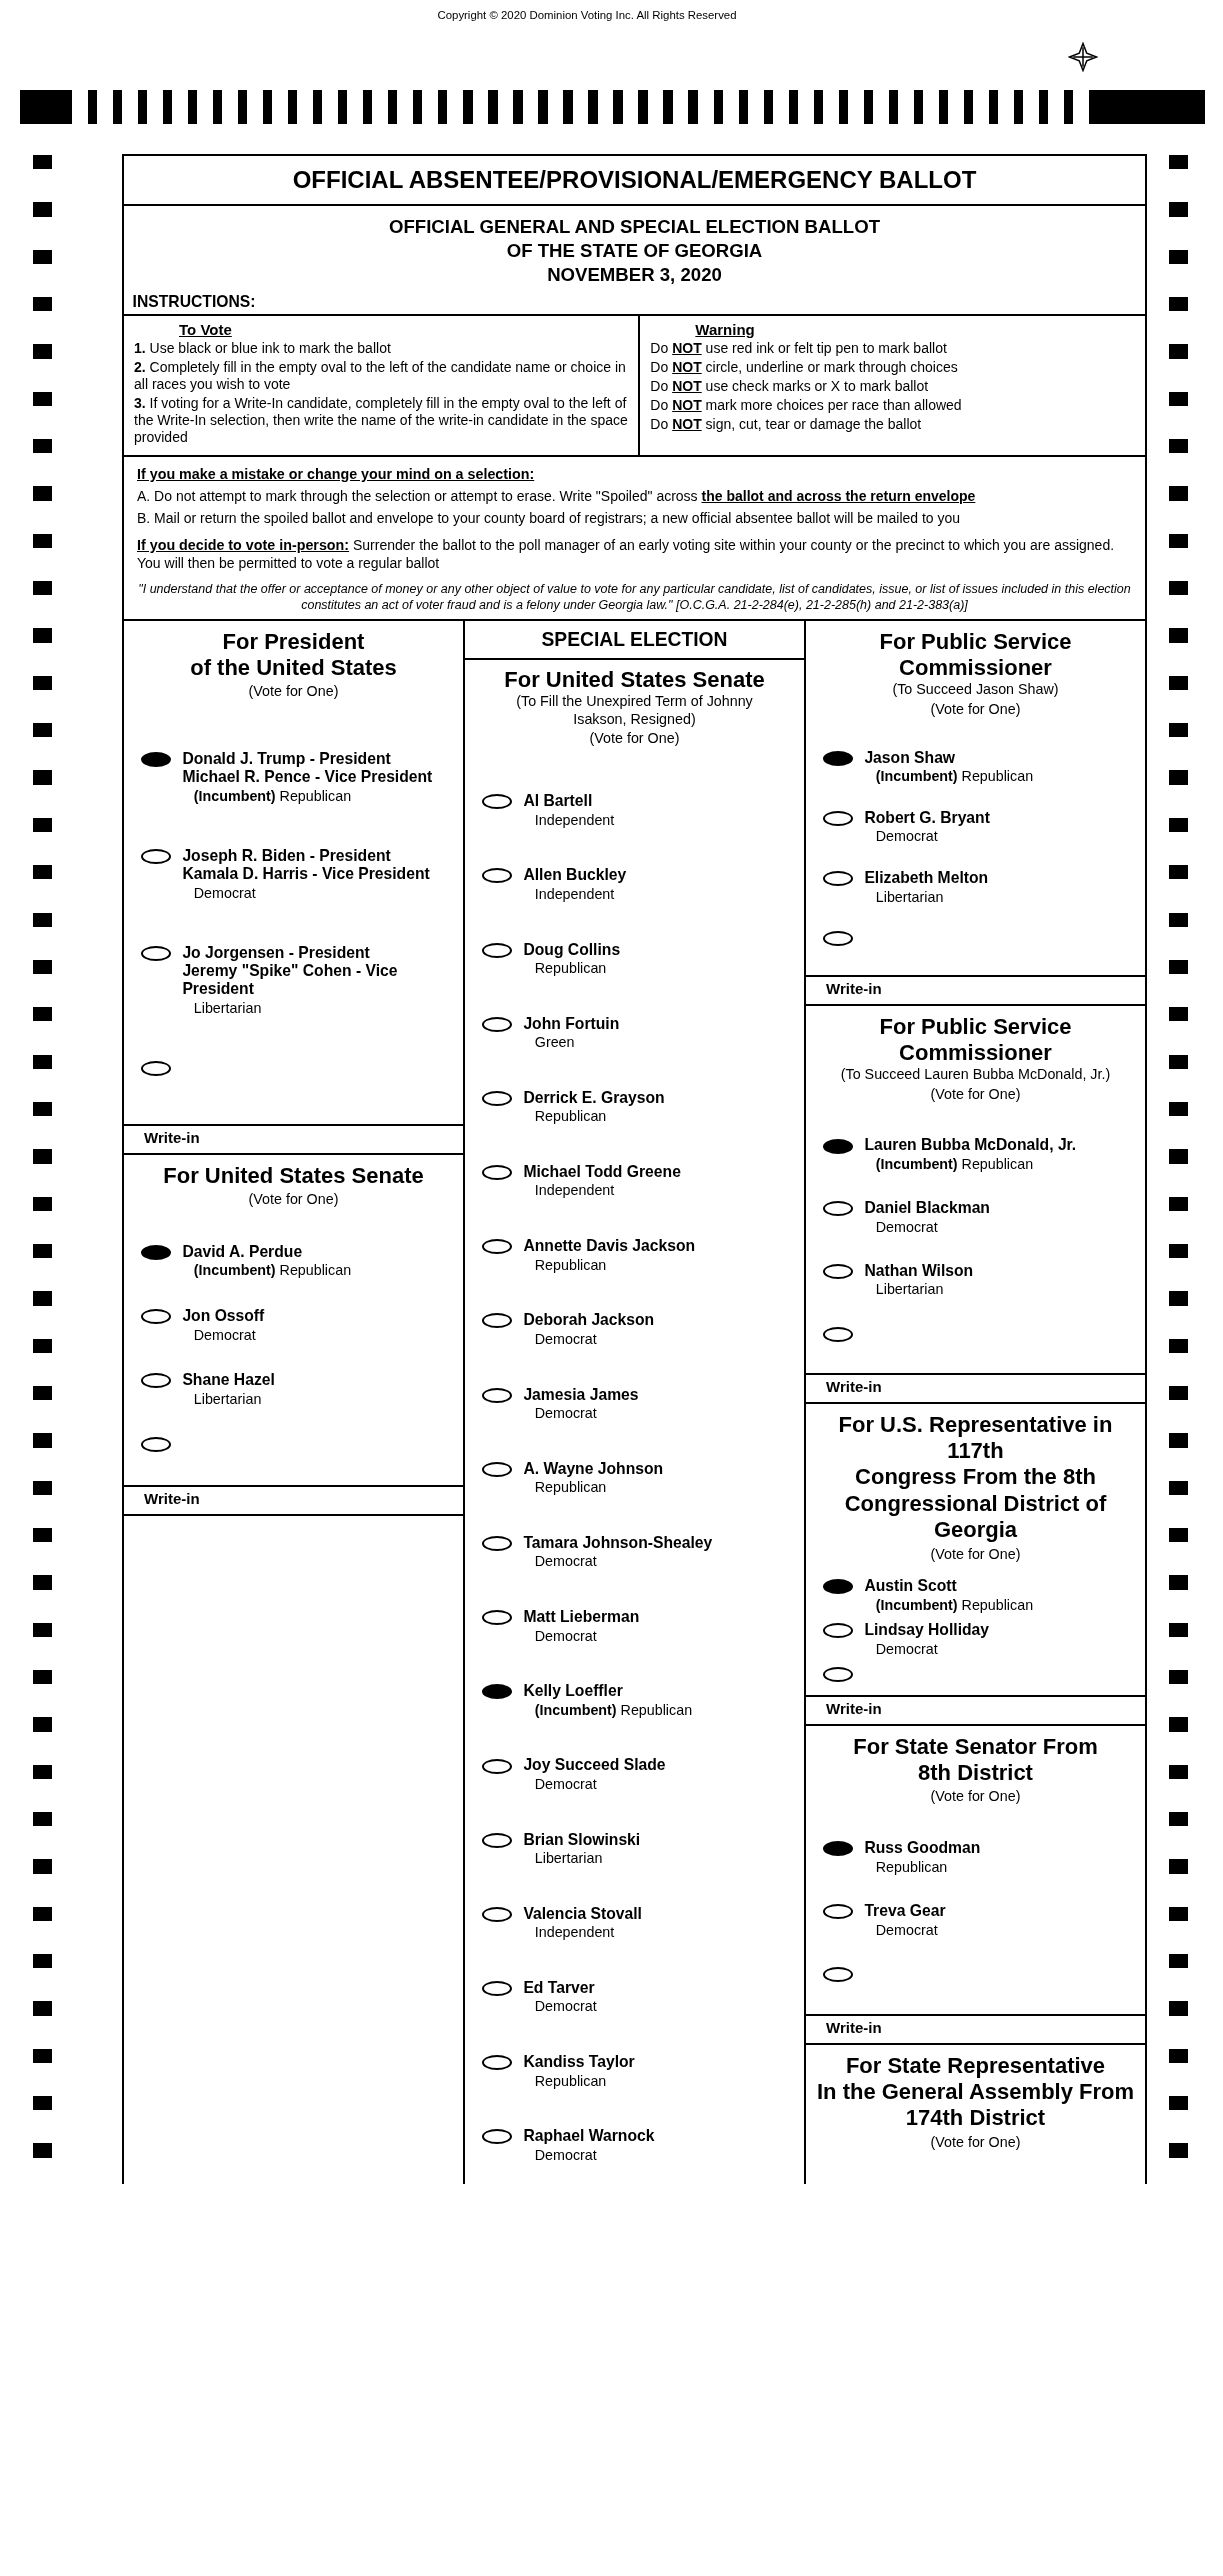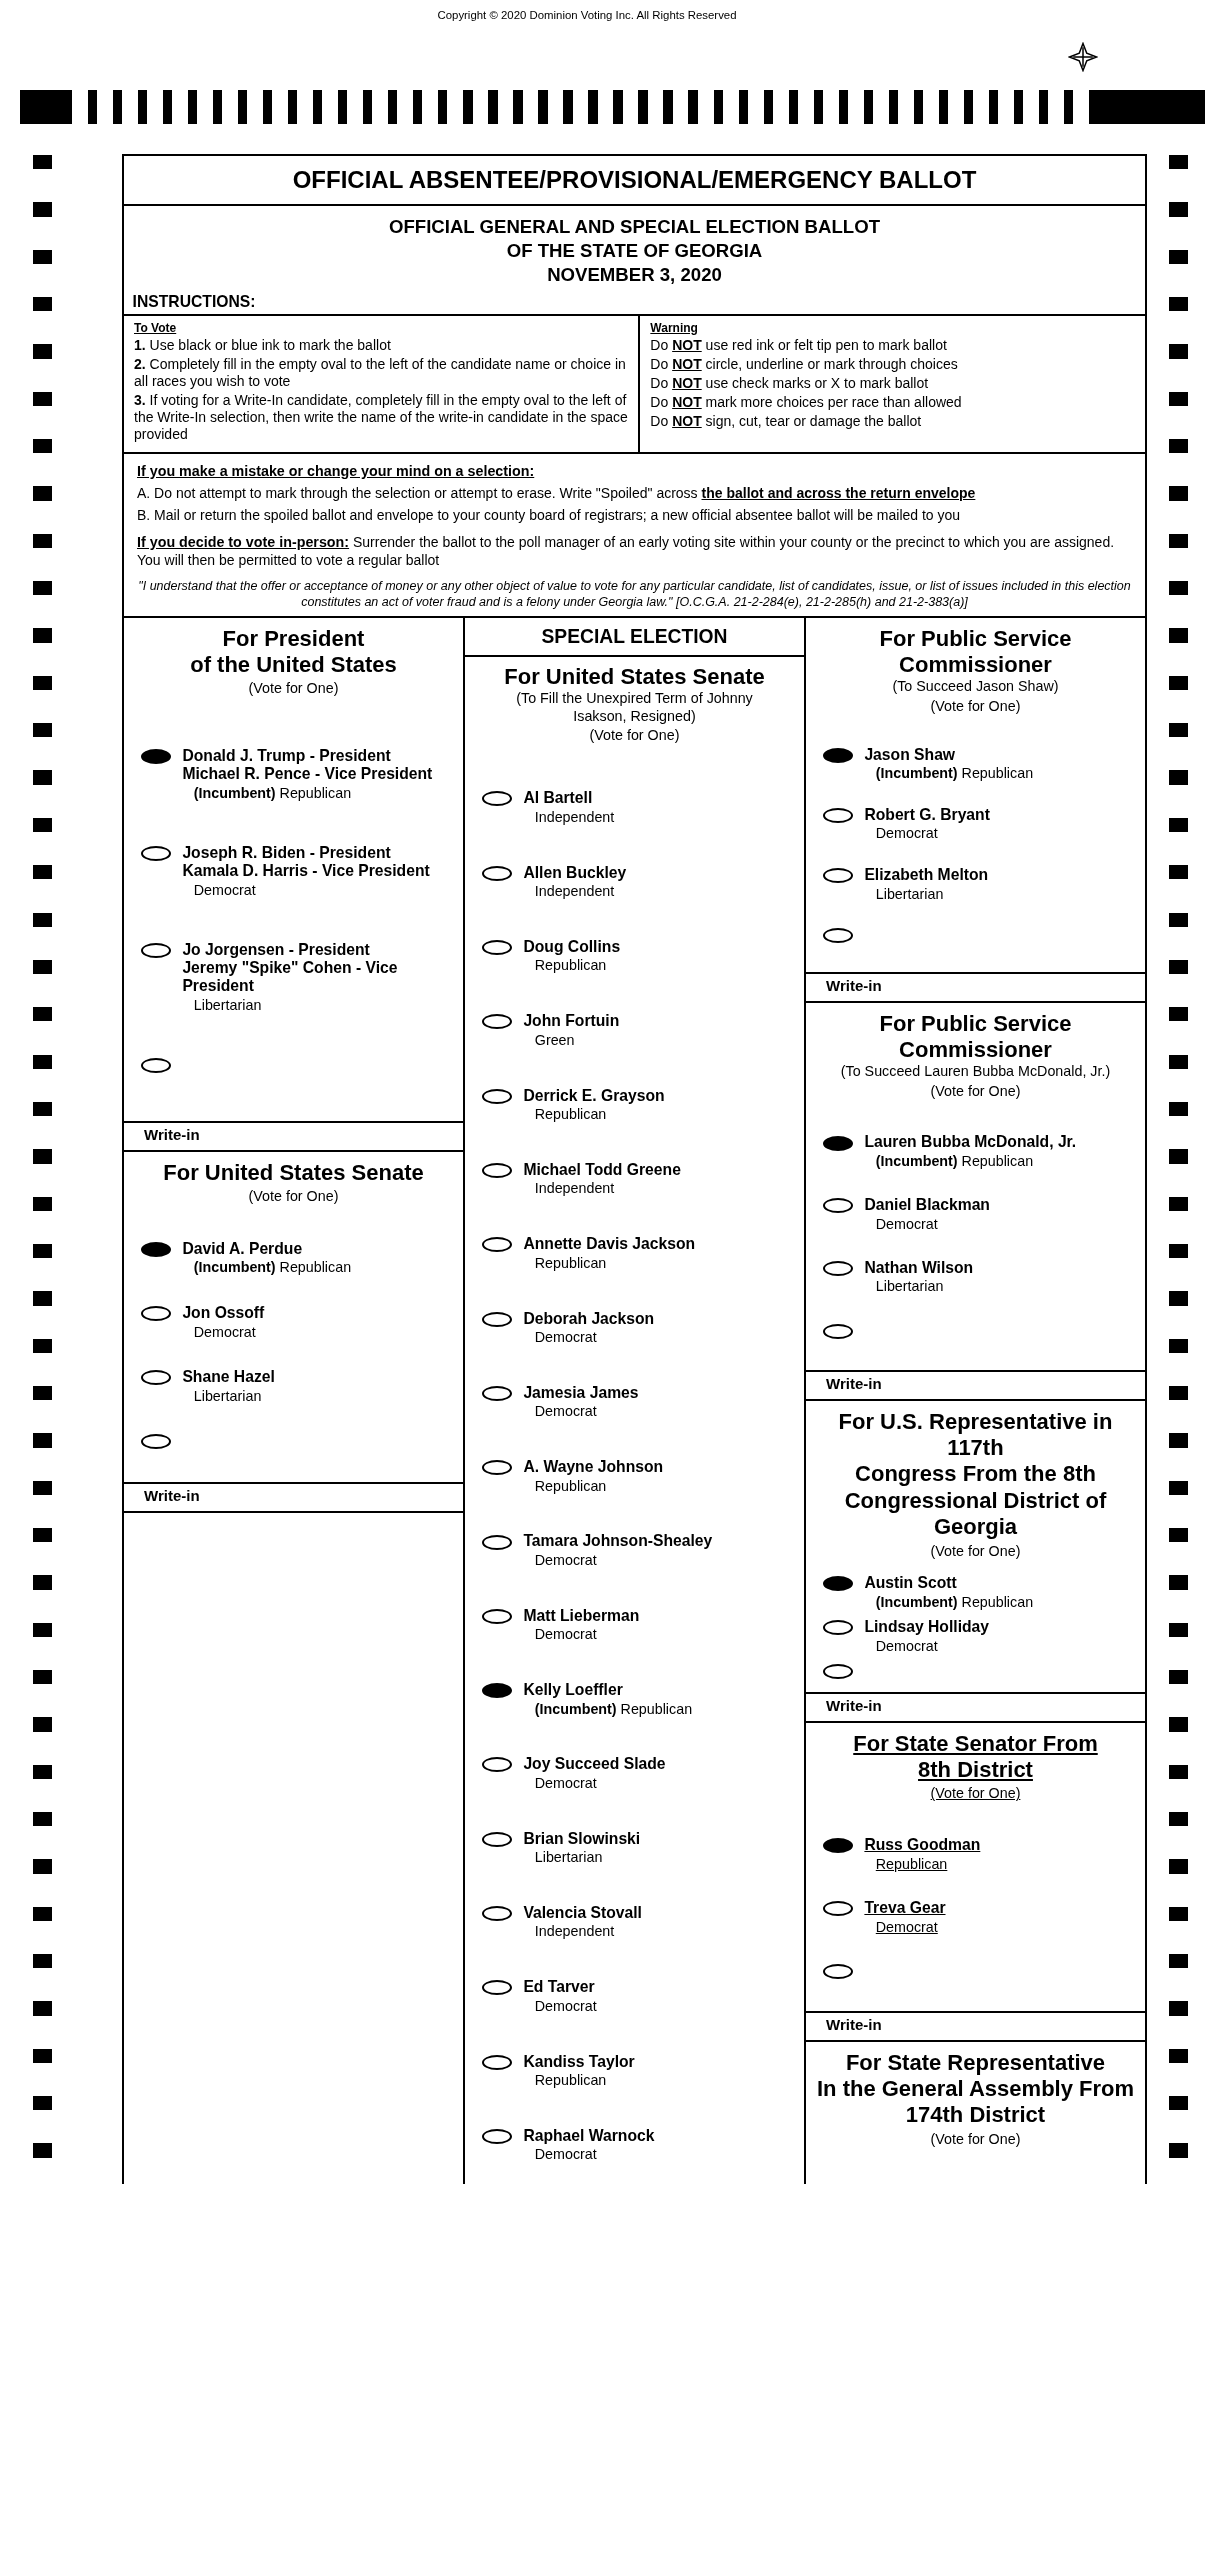--- a/index.html
+++ b/index.html
@@ -31,21 +31,21 @@
   .county-name { font-size:29px; font-weight:bold; letter-spacing:0.7px; }
   .ballot-style { font-size:16.5px; font-weight:bold; margin-top:2.1px; }
   .ballot-title { border-bottom:2.1px solid #000; text-align:center; font-size:24px; font-weight:bold; padding:10px 0; }
   .ballot-subtitles { text-align:center; font-weight:bold; font-size:18.6px; line-height:1.3; padding:8.6px 0 4.3px; }
   .instructions-label { font-size:15.7px; font-weight:bold; padding:1.4px 8.6px 3.6px; }
 
   .vote-warning-table { display:flex; border-top:2.1px solid #000; border-bottom:2.1px solid #000; }
   .cell { padding:4.3px 10px 8.6px; }
   .cell.tovote { flex:1.02; border-right:2.1px solid #000; }
   .cell.warning { flex:1; }
-  .cell-title { font-weight:bold; text-decoration:underline; font-size:12px; margin-bottom:2.1px; }
+  .cell-title { font-weight:bold; text-decoration:underline; font-size:15px; margin-bottom:2.1px;margin-left:45px; }
   .inst-item { font-size:14px; line-height:1.22; margin-top:2.1px; }
   .num { font-weight:bold; }
   .not { font-weight:bold; text-decoration:underline; }
 
   .mistake-section { padding:8.6px 13px 5.7px; }
   .mistake-heading { font-weight:bold; text-decoration:underline; font-size:14.3px; margin-bottom:5.7px; }
   .mistake-heading.inline { display:inline; margin:0; }
   .mistake-item { font-size:14px; line-height:1.3; margin-bottom:3.6px; }
   .inperson { margin-top:8.6px; }
   .emph { font-weight:bold; text-decoration:underline; }
@@ -608,21 +608,21 @@
                   <div class="cand-name">Lindsay Holliday</div>
                   <div class="cand-party">Democrat</div>
                 </div>
               </div>
               <div class="candidate blank">
                 <div class="oval"></div>
               </div>
             </div>
             <div class="write-in"><div class="write-in-label">Write-in</div></div>
           </div>
-          <div class="contest" style="height: 319px; text-decoration: underline;">
+          <div class="contest" style="height: 319px;">
             <div class="contest-header">
               <div class="contest-title">For State Senator From</div>
               <div class="contest-title">8th District</div>
               <div class="vote-for">(Vote for One)</div>
             </div>
             <div class="candidates">
               <div class="candidate">
                 <div class="oval filled"></div>
                 <div class="cand-text">
                   <div class="cand-name">Russ Goodman</div>

